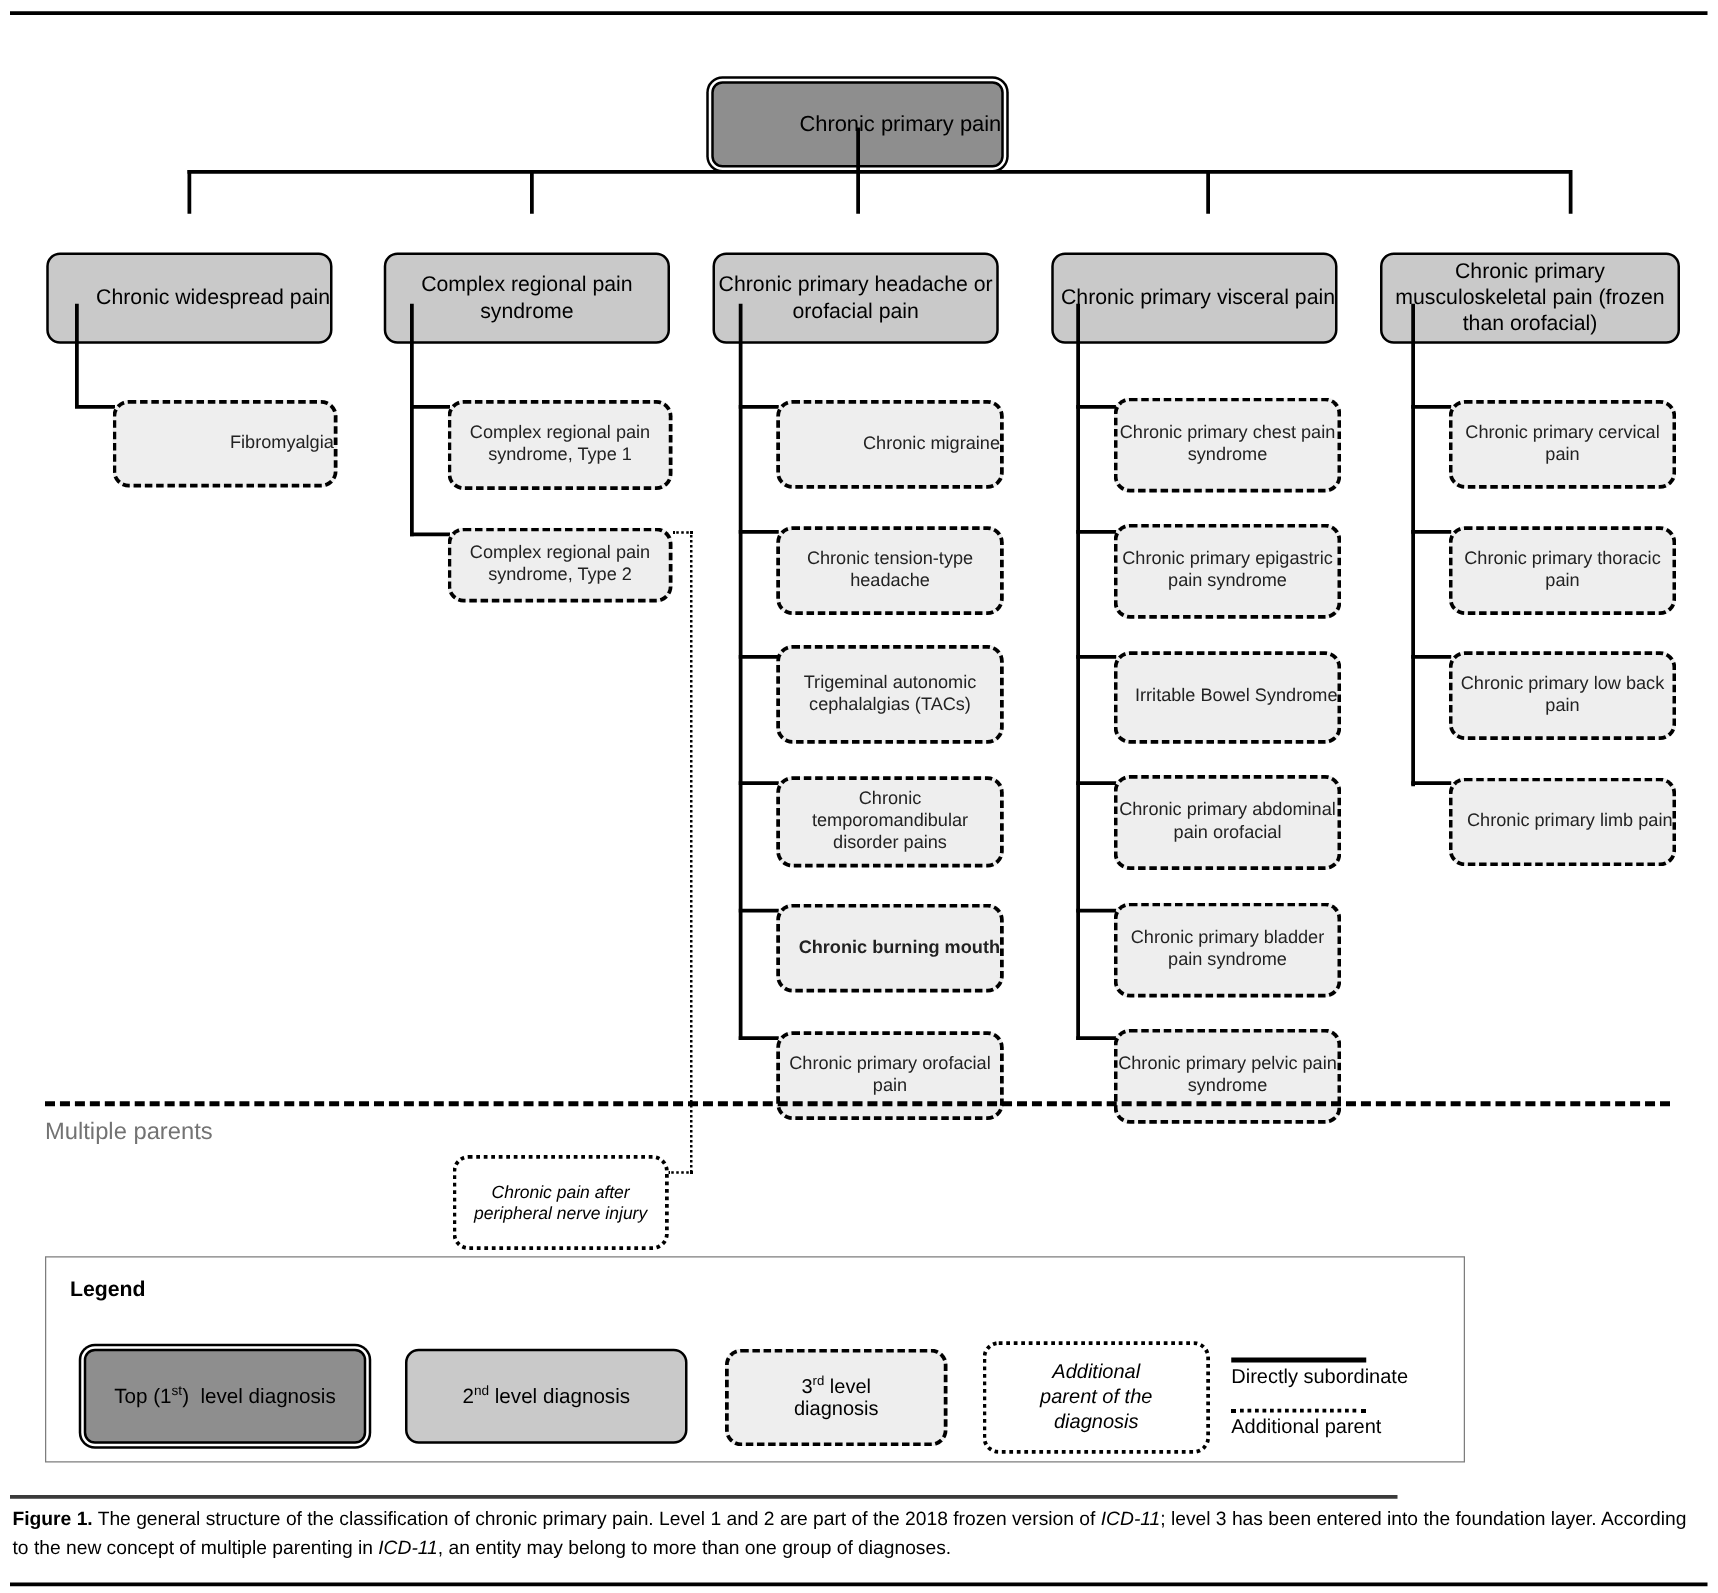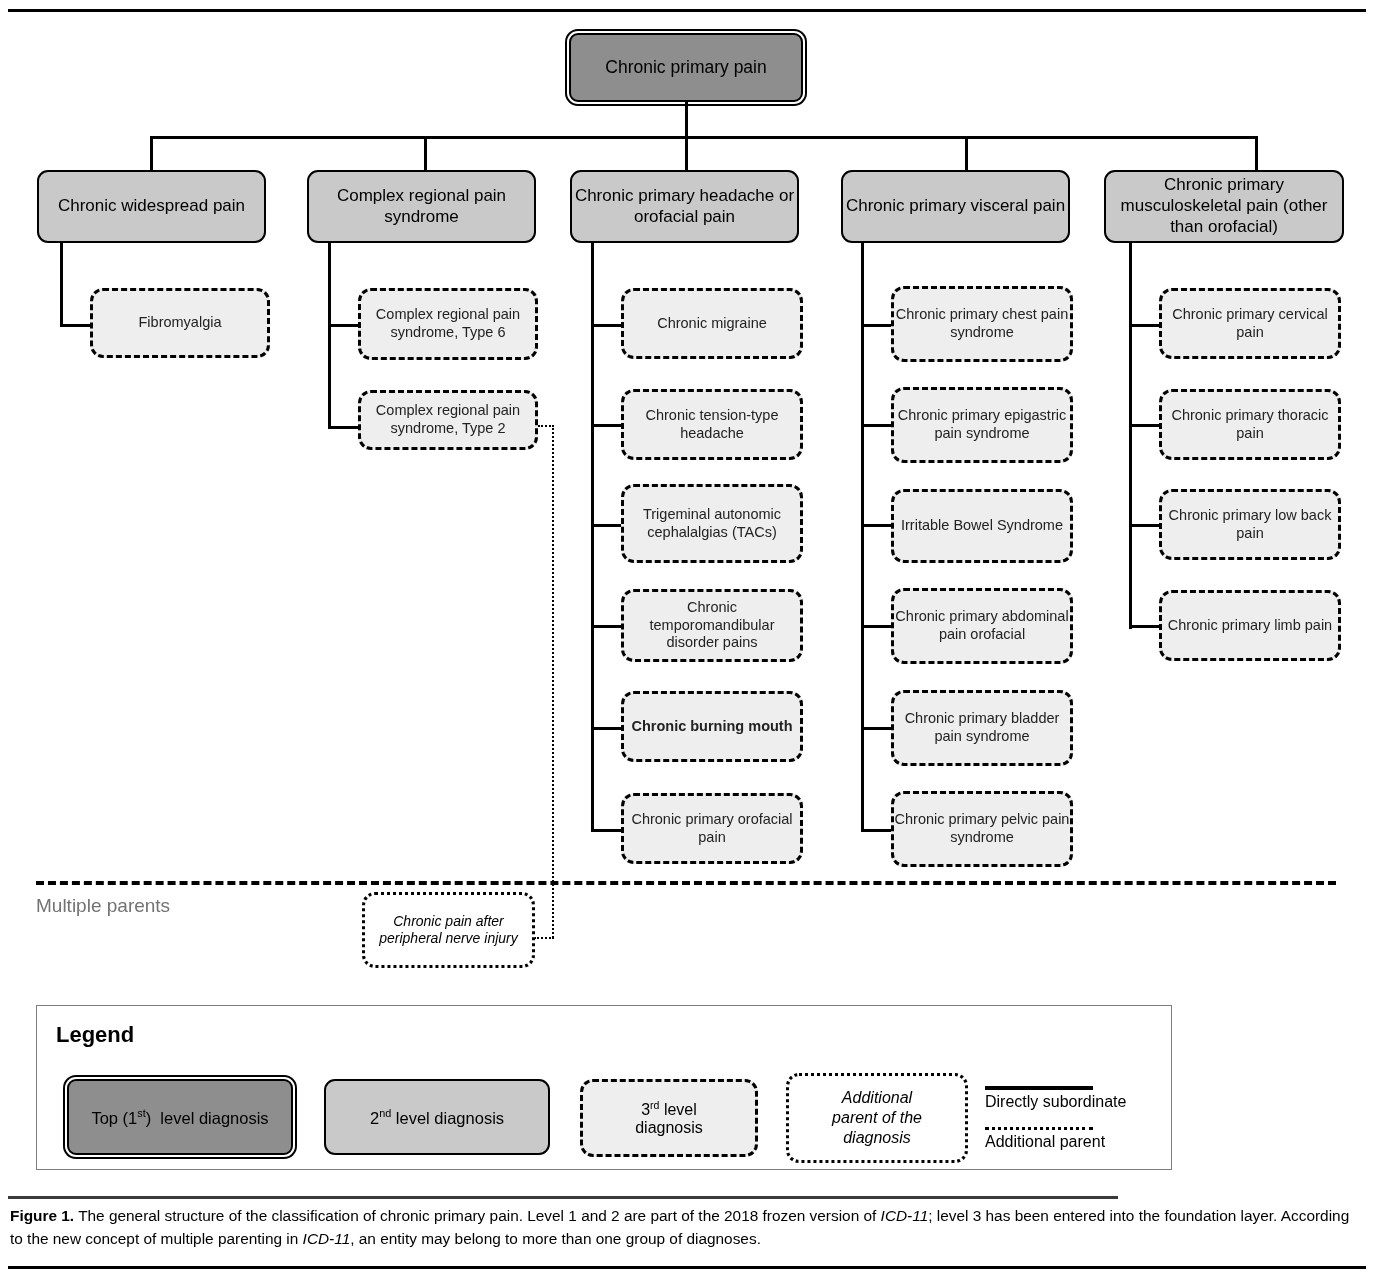--- a/index.html
+++ b/index.html
@@ -13,21 +13,21 @@
   }
   #stage{position:absolute;left:0;top:0;width:1374px;height:1274px;}
 
   
   .rule-top{position:absolute;left:8px;top:9px;width:1358px;height:3px;background:#000;}
   .rule-mid{position:absolute;left:8px;top:1196px;width:1110px;height:3px;background:#3a3a3a;}
   .rule-bottom{position:absolute;left:8px;top:1266px;width:1358px;height:3px;background:#000;}
 
   
   .node{position:absolute;box-sizing:border-box;display:flex;align-items:center;
-        justify-content:center;text-align:center;line-height:1.22;}
+        justify-content:flex-end;text-align:center;line-height:1.22;margin-top:32px;}
   .n1{ 
     background:#8e8e8e;border:2px solid #000;border-radius:9px;
     box-shadow:0 0 0 2px #ffffff, 0 0 0 4px #000;
     font-size:17.5px;color:#000;
   }
   .n2{ 
     background:#c9c9c9;border:2.5px solid #000;border-radius:11px;font-size:17px;
   }
   .n3{ 
     background:#eeeeee;border:3px dashed #000;border-radius:13px;font-size:14.5px;color:#222;
@@ -45,21 +45,21 @@
   .dotline-h{position:absolute;height:0;border-top:2.5px dotted #000;}
 
   
   .mp-sep{position:absolute;left:36px;top:881px;width:1300px;height:0;
           border-top:4px dashed #000;}
   .mp-label{position:absolute;left:36px;top:895px;font-size:19px;color:#737373;}
 
   
   .legend-box{position:absolute;left:36px;top:1005px;width:1136px;height:165px;
               border:1.5px solid #7d7d7d;background:#fff;box-sizing:border-box;}
-  .legend-title{position:absolute;left:56px;top:1022px;font-size:22px;font-weight:bold;}
+  .legend-title{position:absolute;left:56px;top:1022px;font-size:17px;font-weight:bold;}
   .lg-n1{position:absolute;left:67px;top:1079px;width:222px;height:72px;
          background:#8e8e8e;border:2px solid #000;border-radius:9px;
          box-shadow:0 0 0 2px #fff,0 0 0 4px #000;
          display:flex;align-items:center;justify-content:center;font-size:16.5px;}
   .lg-n2{position:absolute;left:324px;top:1079px;width:222px;height:72px;
          background:#c9c9c9;border:2.5px solid #000;border-radius:11px;
          display:flex;align-items:center;justify-content:center;font-size:16.5px;}
   .lg-n3{position:absolute;left:580px;top:1079px;width:172px;height:72px;
          background:#eeeeee;border:3px dashed #000;border-radius:13px;
          display:flex;align-items:center;justify-content:center;text-align:center;font-size:16px;}
@@ -104,34 +104,34 @@
   <div class="node n2" style="left:307px;top:170px;width:229px;height:73px;">
     <span>Complex regional pain syndrome</span>
   </div>
   <div class="node n2" style="left:570px;top:170px;width:229px;height:73px;">
     <span>Chronic primary headache or orofacial pain</span>
   </div>
   <div class="node n2" style="left:841px;top:170px;width:229px;height:73px;">
     <span>Chronic primary visceral pain</span>
   </div>
   <div class="node n2" style="left:1104px;top:170px;width:240px;height:73px;">
-    <span>Chronic primary musculoskeletal pain (other than orofacial)</span>
+    <span>Chronic primary musculoskeletal pain (frozen than orofacial)</span>
   </div>
 
   <div class="ln lnv" style="left:60px;top:243px;height:83px;"></div>
   <div class="ln lnh" style="left:60px;top:324px;width:32px;"></div>
   <div class="node n3" style="left:90px;top:288px;width:180px;height:70px;">
     <span>Fibromyalgia</span>
   </div>
 
   <div class="ln lnv" style="left:328px;top:243px;height:186px;"></div>
   <div class="ln lnh" style="left:328px;top:324px;width:32px;"></div>
   <div class="ln lnh" style="left:328px;top:426px;width:32px;"></div>
   <div class="node n3" style="left:358px;top:288px;width:180px;height:72px;">
-    <span>Complex regional pain syndrome, Type 6</span>
+    <span>Complex regional pain syndrome, Type 1</span>
   </div>
   <div class="node n3" style="left:358px;top:390px;width:180px;height:60px;">
     <span>Complex regional pain syndrome, Type 2</span>
   </div>
 
   <div class="dotline-h" style="left:538px;top:425px;width:16px;"></div>
   <div class="dotline-v" style="left:552px;top:425px;height:513px;"></div>
   <div class="dotline-h" style="left:534px;top:937px;width:20px;"></div>
 
   <div class="ln lnv" style="left:591px;top:243px;height:589px;"></div>

